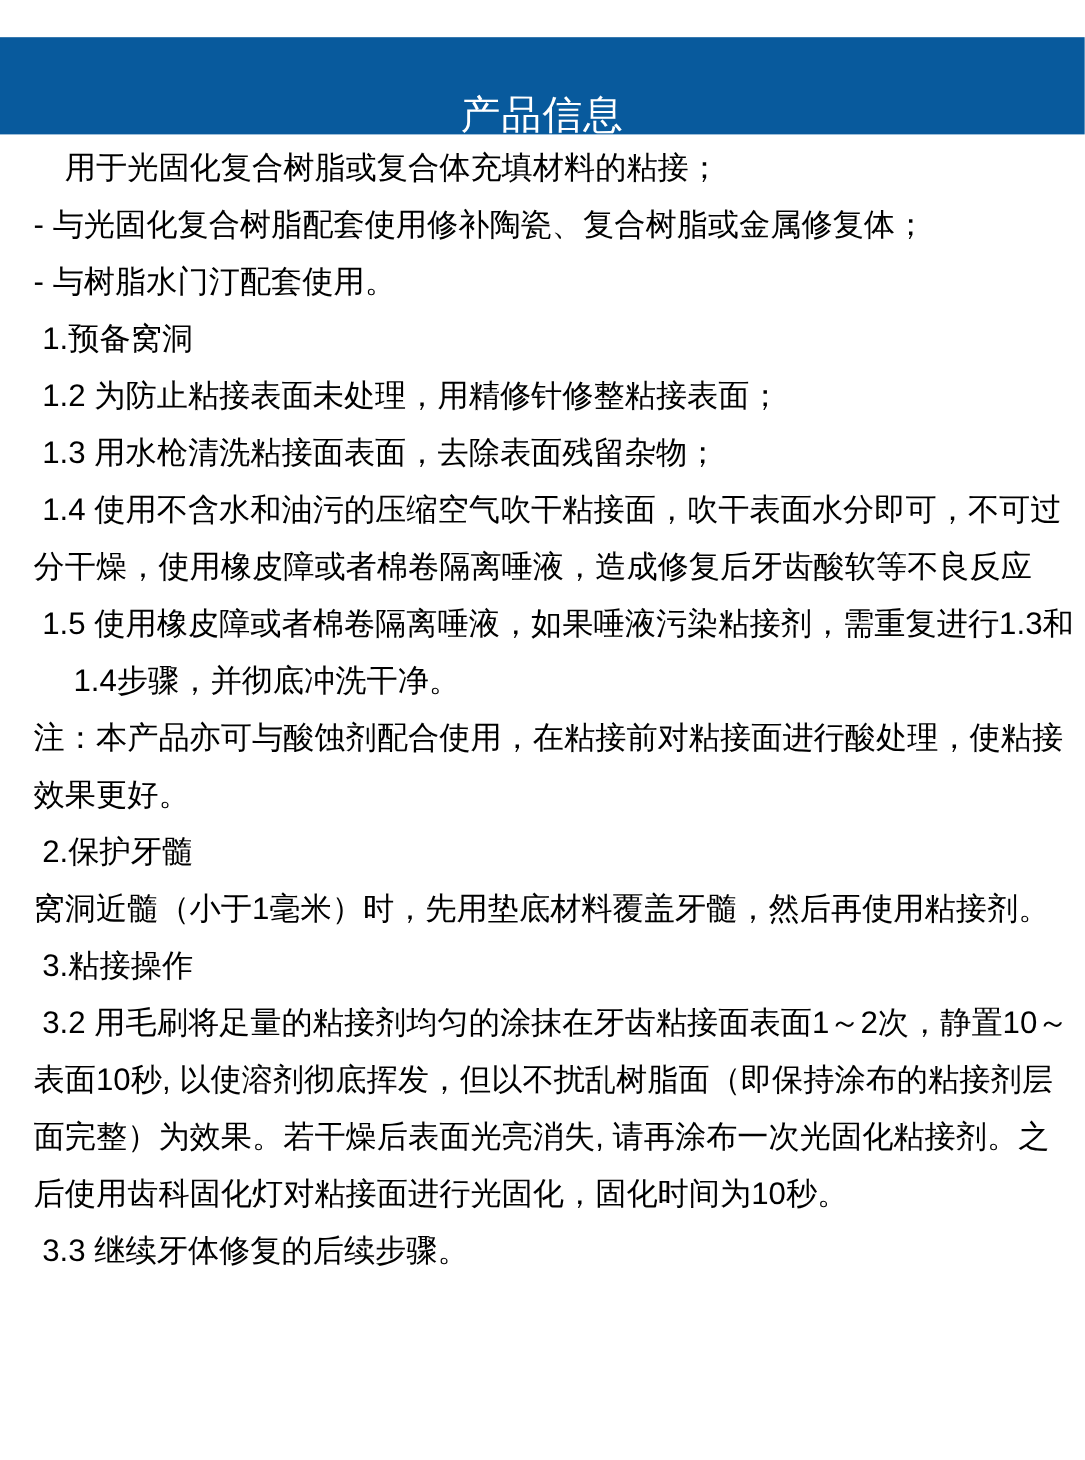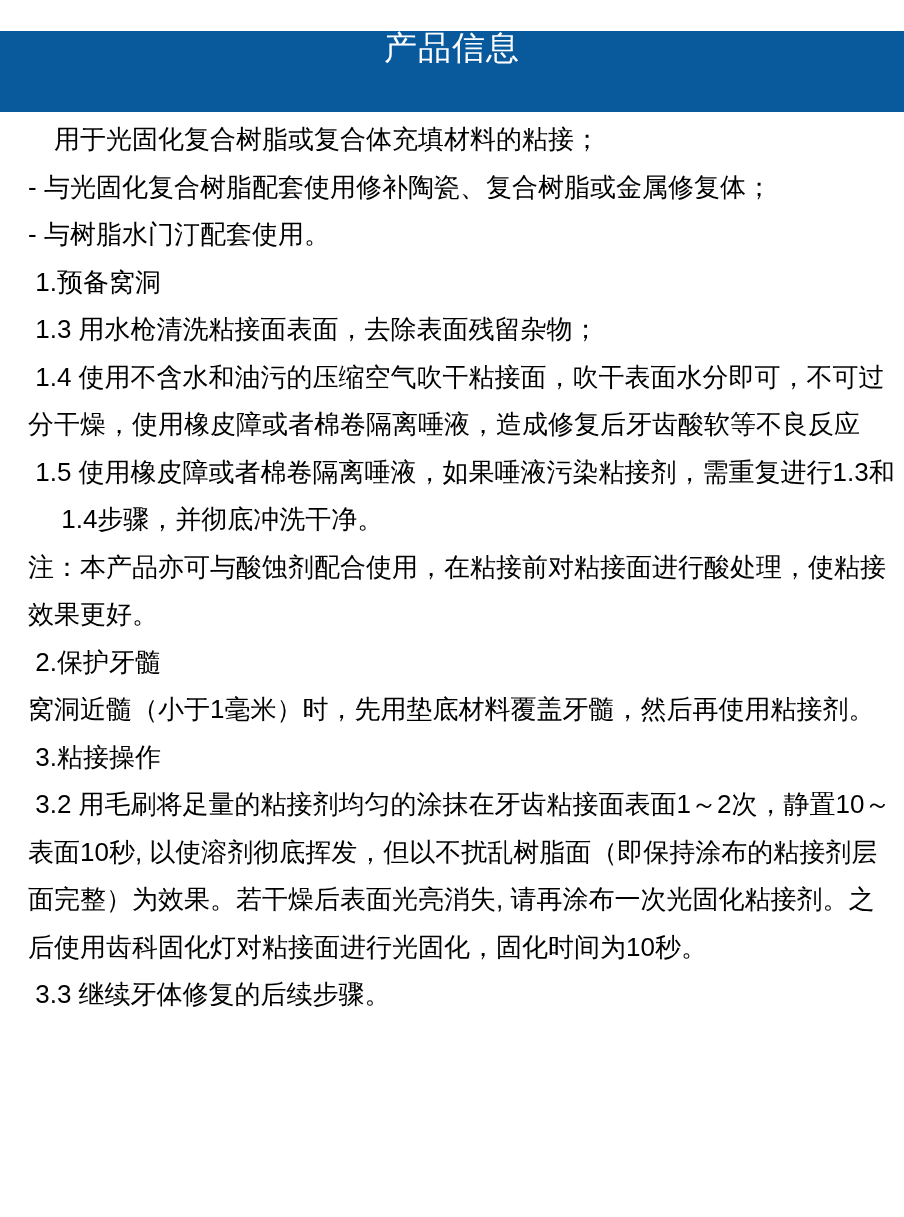--- a/index.html
+++ b/index.html
@@ -11,21 +11,21 @@
     height: 1217px;
     background: #ffffff;
     overflow: hidden;
     font-family: "Liberation Sans", "DejaVu Sans", sans-serif;
   }
   .banner {
     margin-top: 31px;
     height: 81px;
     width: 100%;
     display: flex;
-    align-items: flex-start;
+    align-items: flex-end;
     justify-content: center;
   }
   .banner-title {
     font-size: 33px;
     font-weight: 500;
     letter-spacing: 1px;
     line-height: 1;
   }
   .content {
     padding: 4px 7px 0 28px;
@@ -44,20 +44,21 @@
 
 <div class="banner" style="background: rgb(8, 90, 157);">
   <span class="banner-title" style="color: rgb(255, 255, 255);">产品信息</span>
 </div>
 
 <div class="content">
     <p>　用于光固化复合树脂或复合体充填材料的粘接；</p>
     <p>- 与光固化复合树脂配套使用修补陶瓷、复合树脂或金属修复体；</p>
     <p>- 与树脂水门汀配套使用。</p>
     <p> 1.预备窝洞</p>
+    <p> 1.2 为防止粘接表面未处理，用精修针修整粘接表面；</p>
     <p> 1.3 用水枪清洗粘接面表面，去除表面残留杂物；</p>
     <p> 1.4 使用不含水和油污的压缩空气吹干粘接面，吹干表面水分即可，不可过</p>
     <p>分干燥，使用橡皮障或者棉卷隔离唾液，造成修复后牙齿酸软等不良反应</p>
     <p> 1.5 使用橡皮障或者棉卷隔离唾液，如果唾液污染粘接剂，需重复进行1.3和</p>
     <p>　 1.4步骤，并彻底冲洗干净。</p>
     <p>注：本产品亦可与酸蚀剂配合使用，在粘接前对粘接面进行酸处理，使粘接</p>
     <p>效果更好。</p>
     <p> 2.保护牙髓</p>
     <p>窝洞近髓（小于1毫米）时，先用垫底材料覆盖牙髓，然后再使用粘接剂。</p>
     <p> 3.粘接操作</p>

